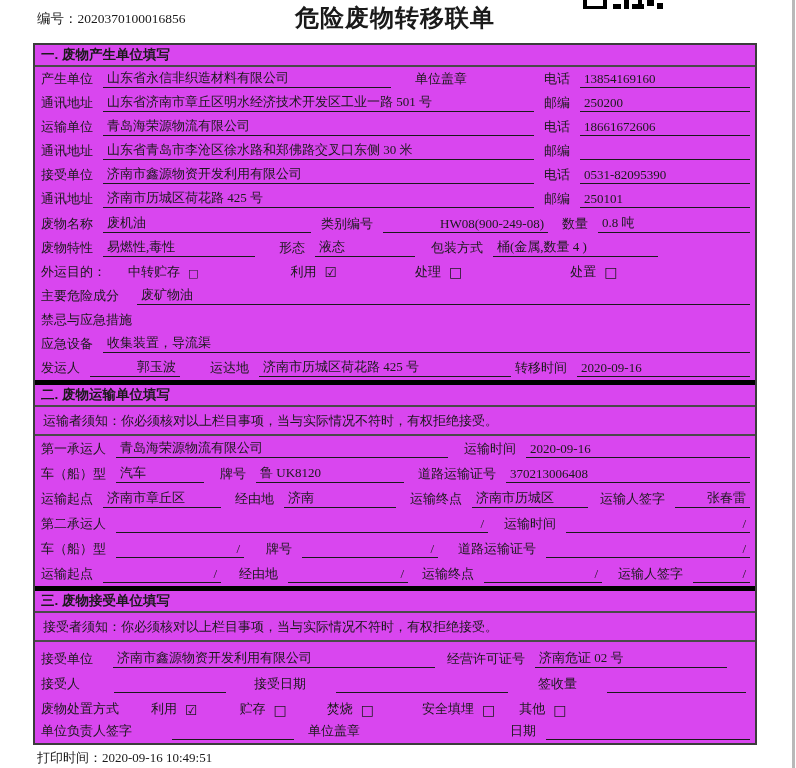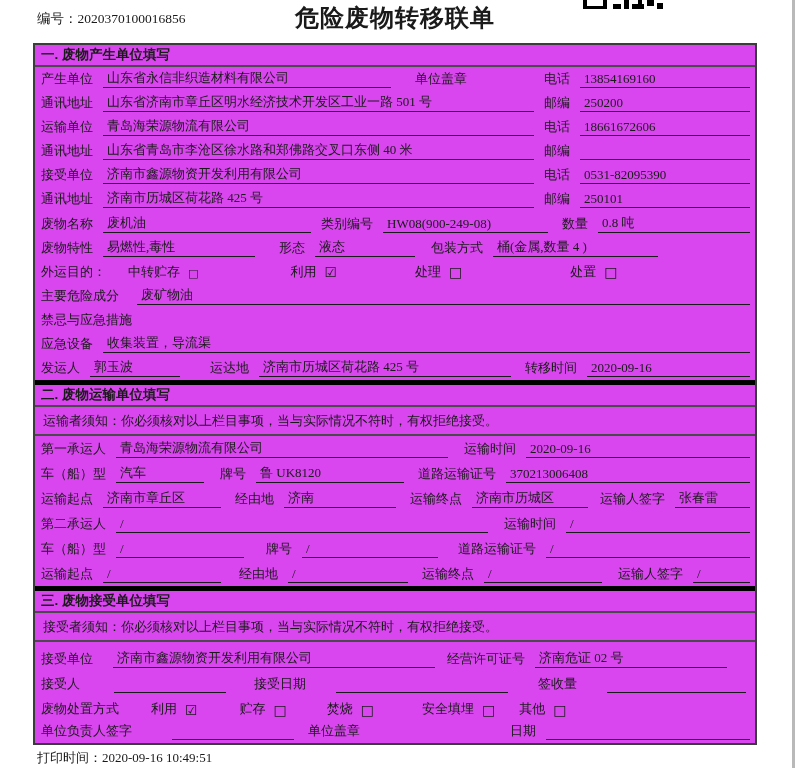--- a/index.html
+++ b/index.html
@@ -19,21 +19,21 @@
   .sec-h.mid{border-top:5px solid #000000;}
   .notice{height:27px;border-bottom:2px solid #4a4a4a;display:flex;align-items:center;
           padding-left:8px;font-size:13px;}
   .row{display:flex;align-items:flex-end;padding:0 5px 3px 6px;box-sizing:border-box;
        font-size:13px;height:24.5px;}
   .s2 .row,.s3 .row{height:25px;}
   .row.last{height:22px;}
   .row.r29{height:29px;}
   .lbl{white-space:nowrap;margin-right:10px;}
   .u{border-bottom:1px solid #1a1a1a;padding:0 4px;white-space:nowrap;box-sizing:border-box;overflow:hidden;}
-  .u.c{text-align:left;margin-top:16px;}
+  .u.c{text-align:right;margin-top:16px;}
   .u.grow{flex:1;}
   .sp{flex:1;}
   .opt{display:flex;align-items:flex-end;white-space:nowrap;}
   .cbx{margin-left:8px;font-family:"DejaVu Sans",sans-serif;font-size:14px;line-height:1.1;}
   .ftr{position:absolute;left:37px;top:749px;font-size:13px;white-space:nowrap;}
 </style>
 </head>
 <body>
 
 <svg class="qr" viewBox="0 0 80 9" xmlns="http://www.w3.org/2000/svg">
@@ -77,21 +77,21 @@
 
   <div class="row">
     <span class="lbl">运输单位</span>
     <span class="u grow" style="margin-right:10px">青岛海荣源物流有限公司</span>
     <span class="lbl">电话</span>
     <span class="u" style="width:170px">18661672606</span>
   </div>
 
   <div class="row">
     <span class="lbl">通讯地址</span>
-    <span class="u grow" style="margin-right:10px">山东省青岛市李沧区徐水路和郑佛路交叉口东侧 40 米</span>
+    <span class="u grow" style="margin-right:10px">山东省青岛市李沧区徐水路和郑佛路交叉口东侧 30 米</span>
     <span class="lbl">邮编</span>
     <span class="u" style="width:170px"></span>
   </div>
 
   <div class="row">
     <span class="lbl">接受单位</span>
     <span class="u grow" style="margin-right:10px">济南市鑫源物资开发利用有限公司</span>
     <span class="lbl">电话</span>
     <span class="u" style="width:170px">0531-82095390</span>
   </div>
@@ -153,21 +153,21 @@
   <div class="row">
     <span class="lbl">应急设备</span>
     <span class="u grow">收集装置，导流渠</span>
   </div>
 
   <div class="row">
     <span class="lbl">发运人</span>
     <span class="u c" style="width:90px">郭玉波</span>
     <span class="lbl" style="margin-left:30px">运达地</span>
     <span class="u" style="width:252px">济南市历城区荷花路 425 号</span>
-    <span class="lbl" style="margin-left:14px">转移时间</span>
+    <span class="lbl" style="margin-left:4px">转移时间</span>
     <span class="u grow">2020-09-16</span>
   </div>
 
   <div class="sec-h mid">二. 废物运输单位填写</div>
   <div class="s2">
     <div class="notice">运输者须知：你必须核对以上栏目事项，当与实际情况不符时，有权拒绝接受。</div>
 
     <div class="row">
       <span class="lbl">第一承运人</span>
       <span class="u" style="width:332px">青岛海荣源物流有限公司</span>

